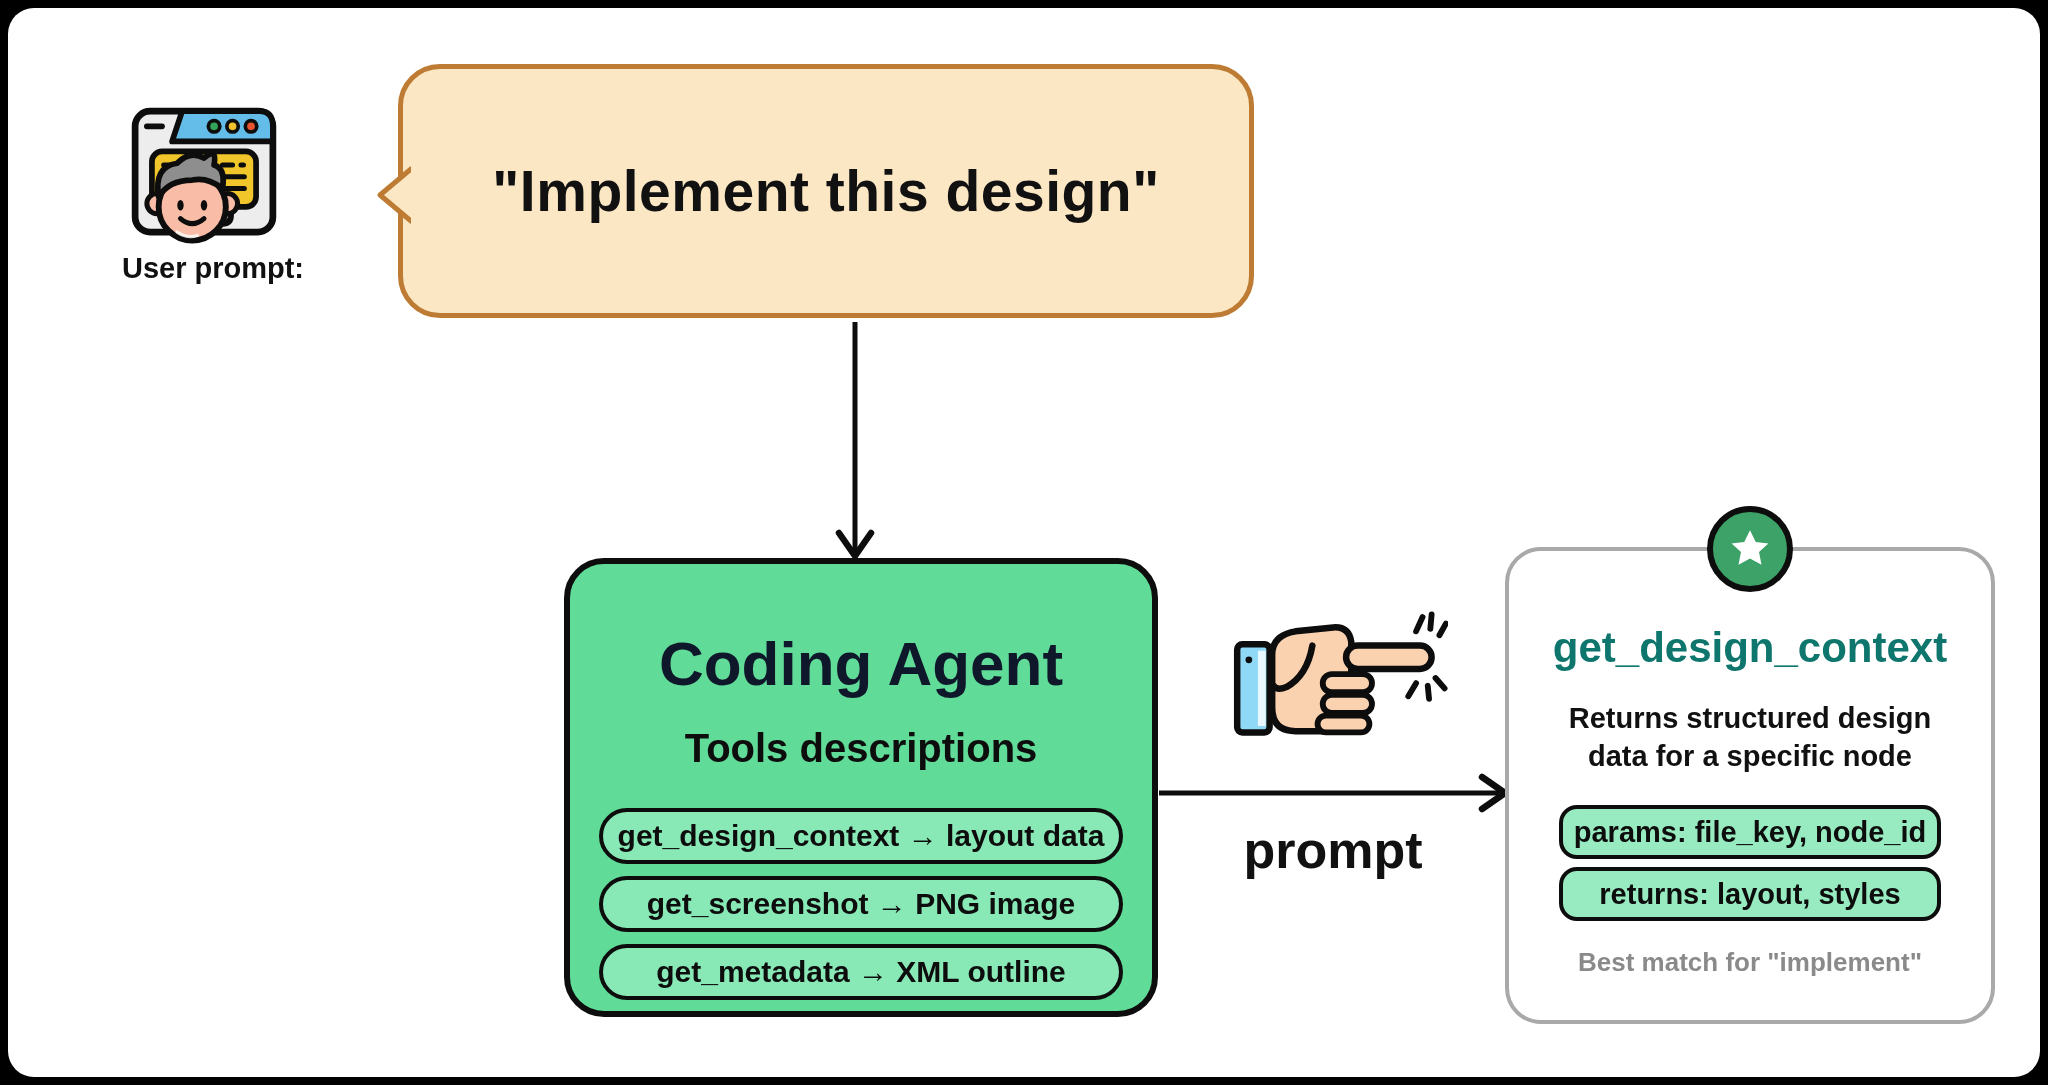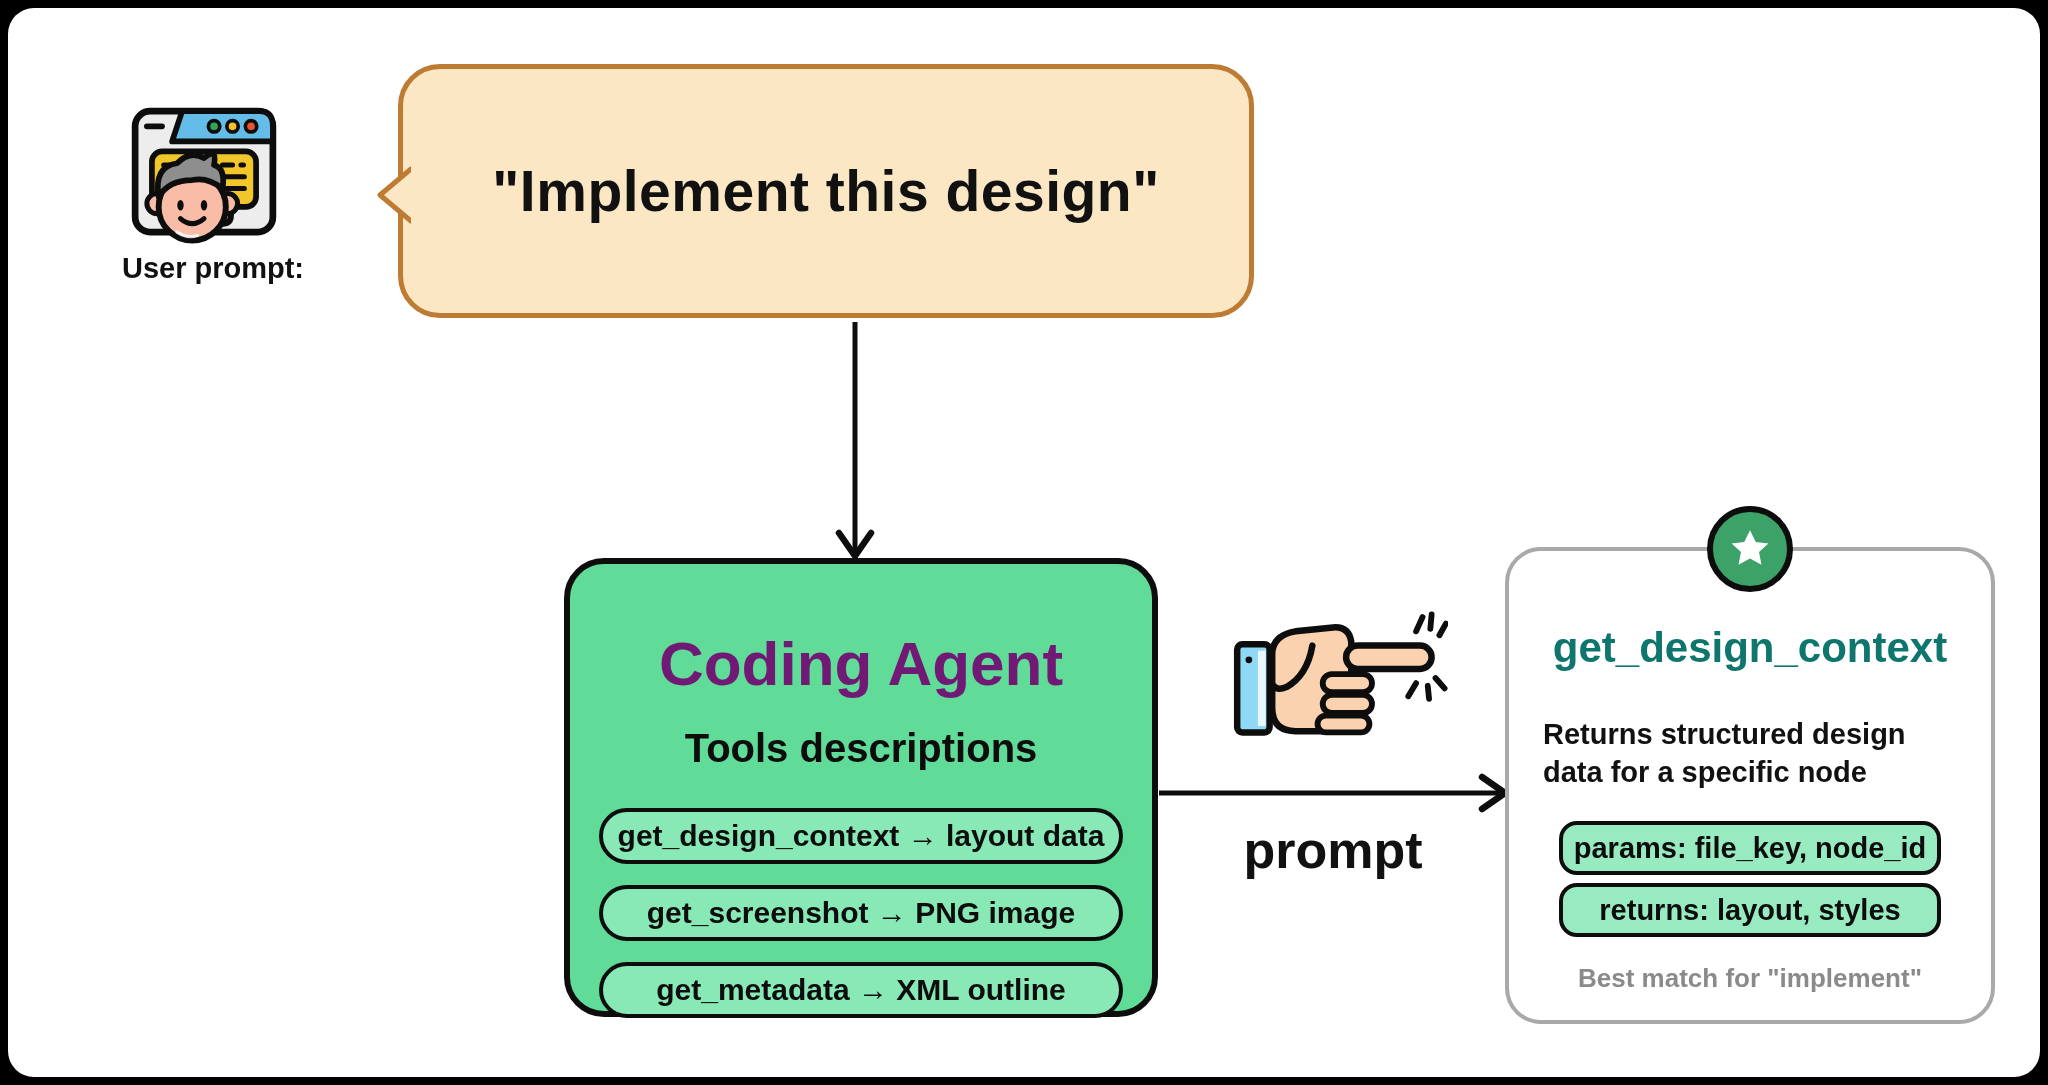--- a/index.html
+++ b/index.html
@@ -40,30 +40,30 @@
 
   
   .agent-box{
     left:556px;top:550px;width:594px;height:459px;
     background:#60DB98;border:6px solid #0d0d0d;border-radius:40px;
     box-sizing:border-box;
     display:flex;flex-direction:column;align-items:center;
     padding-top:62px;
   }
   .agent-title{
-    font-size:62px;line-height:76px;font-weight:bold;color:#701a75;
+    font-size:62px;line-height:76px;font-weight:bold;color:#0f172a;
     white-space:nowrap;
     text-align:center;
   }
   .agent-subtitle{
     margin-top:18px;font-size:40px;line-height:56px;font-weight:bold;color:#0d0d0d;
     white-space:nowrap;
   }
   .tool-pills{
-    margin-top:32px;display:flex;flex-direction:column;gap:21px;align-items:center;
+    margin-top:32px;display:flex;flex-direction:column;gap:12px;align-items:center;
   }
   .tool-pill{
     width:524px;height:56px;box-sizing:border-box;
     background:#88E9B6;border:4px solid #0d0d0d;border-radius:28px;
     display:flex;align-items:center;justify-content:center;
     font-size:30px;font-weight:bold;color:#0d0d0d;white-space:nowrap;
   }
 
   
   .hand-icon{left:1218px;top:600px;width:222px;height:140px;}
@@ -84,21 +84,21 @@
     width:86px;height:86px;border-radius:50%;
     background:#3DA267;border:6px solid #0d0d0d;box-sizing:border-box;
     display:flex;align-items:center;justify-content:center;
   }
   .star-badge svg{width:46px;height:46px;}
   .card-title{
     margin-top:70px;font-size:42px;line-height:54px;font-weight:bold;color:#0f766e;
     white-space:nowrap;
   }
   .card-desc{
-    margin-top:40px;width:414px;
+    margin-top:24px;width:414px;text-align:center;
     font-size:29px;line-height:38px;font-weight:bold;color:#111;
   }
   .card-pills{
     margin-top:30px;display:flex;flex-direction:column;gap:8px;align-items:center;
   }
   .card-pill{
     width:382px;height:54px;box-sizing:border-box;
     background:#98EBC0;border:4px solid #0d0d0d;border-radius:18px;
     display:flex;align-items:center;justify-content:center;
     font-size:29px;font-weight:bold;color:#0d0d0d;white-space:nowrap;

